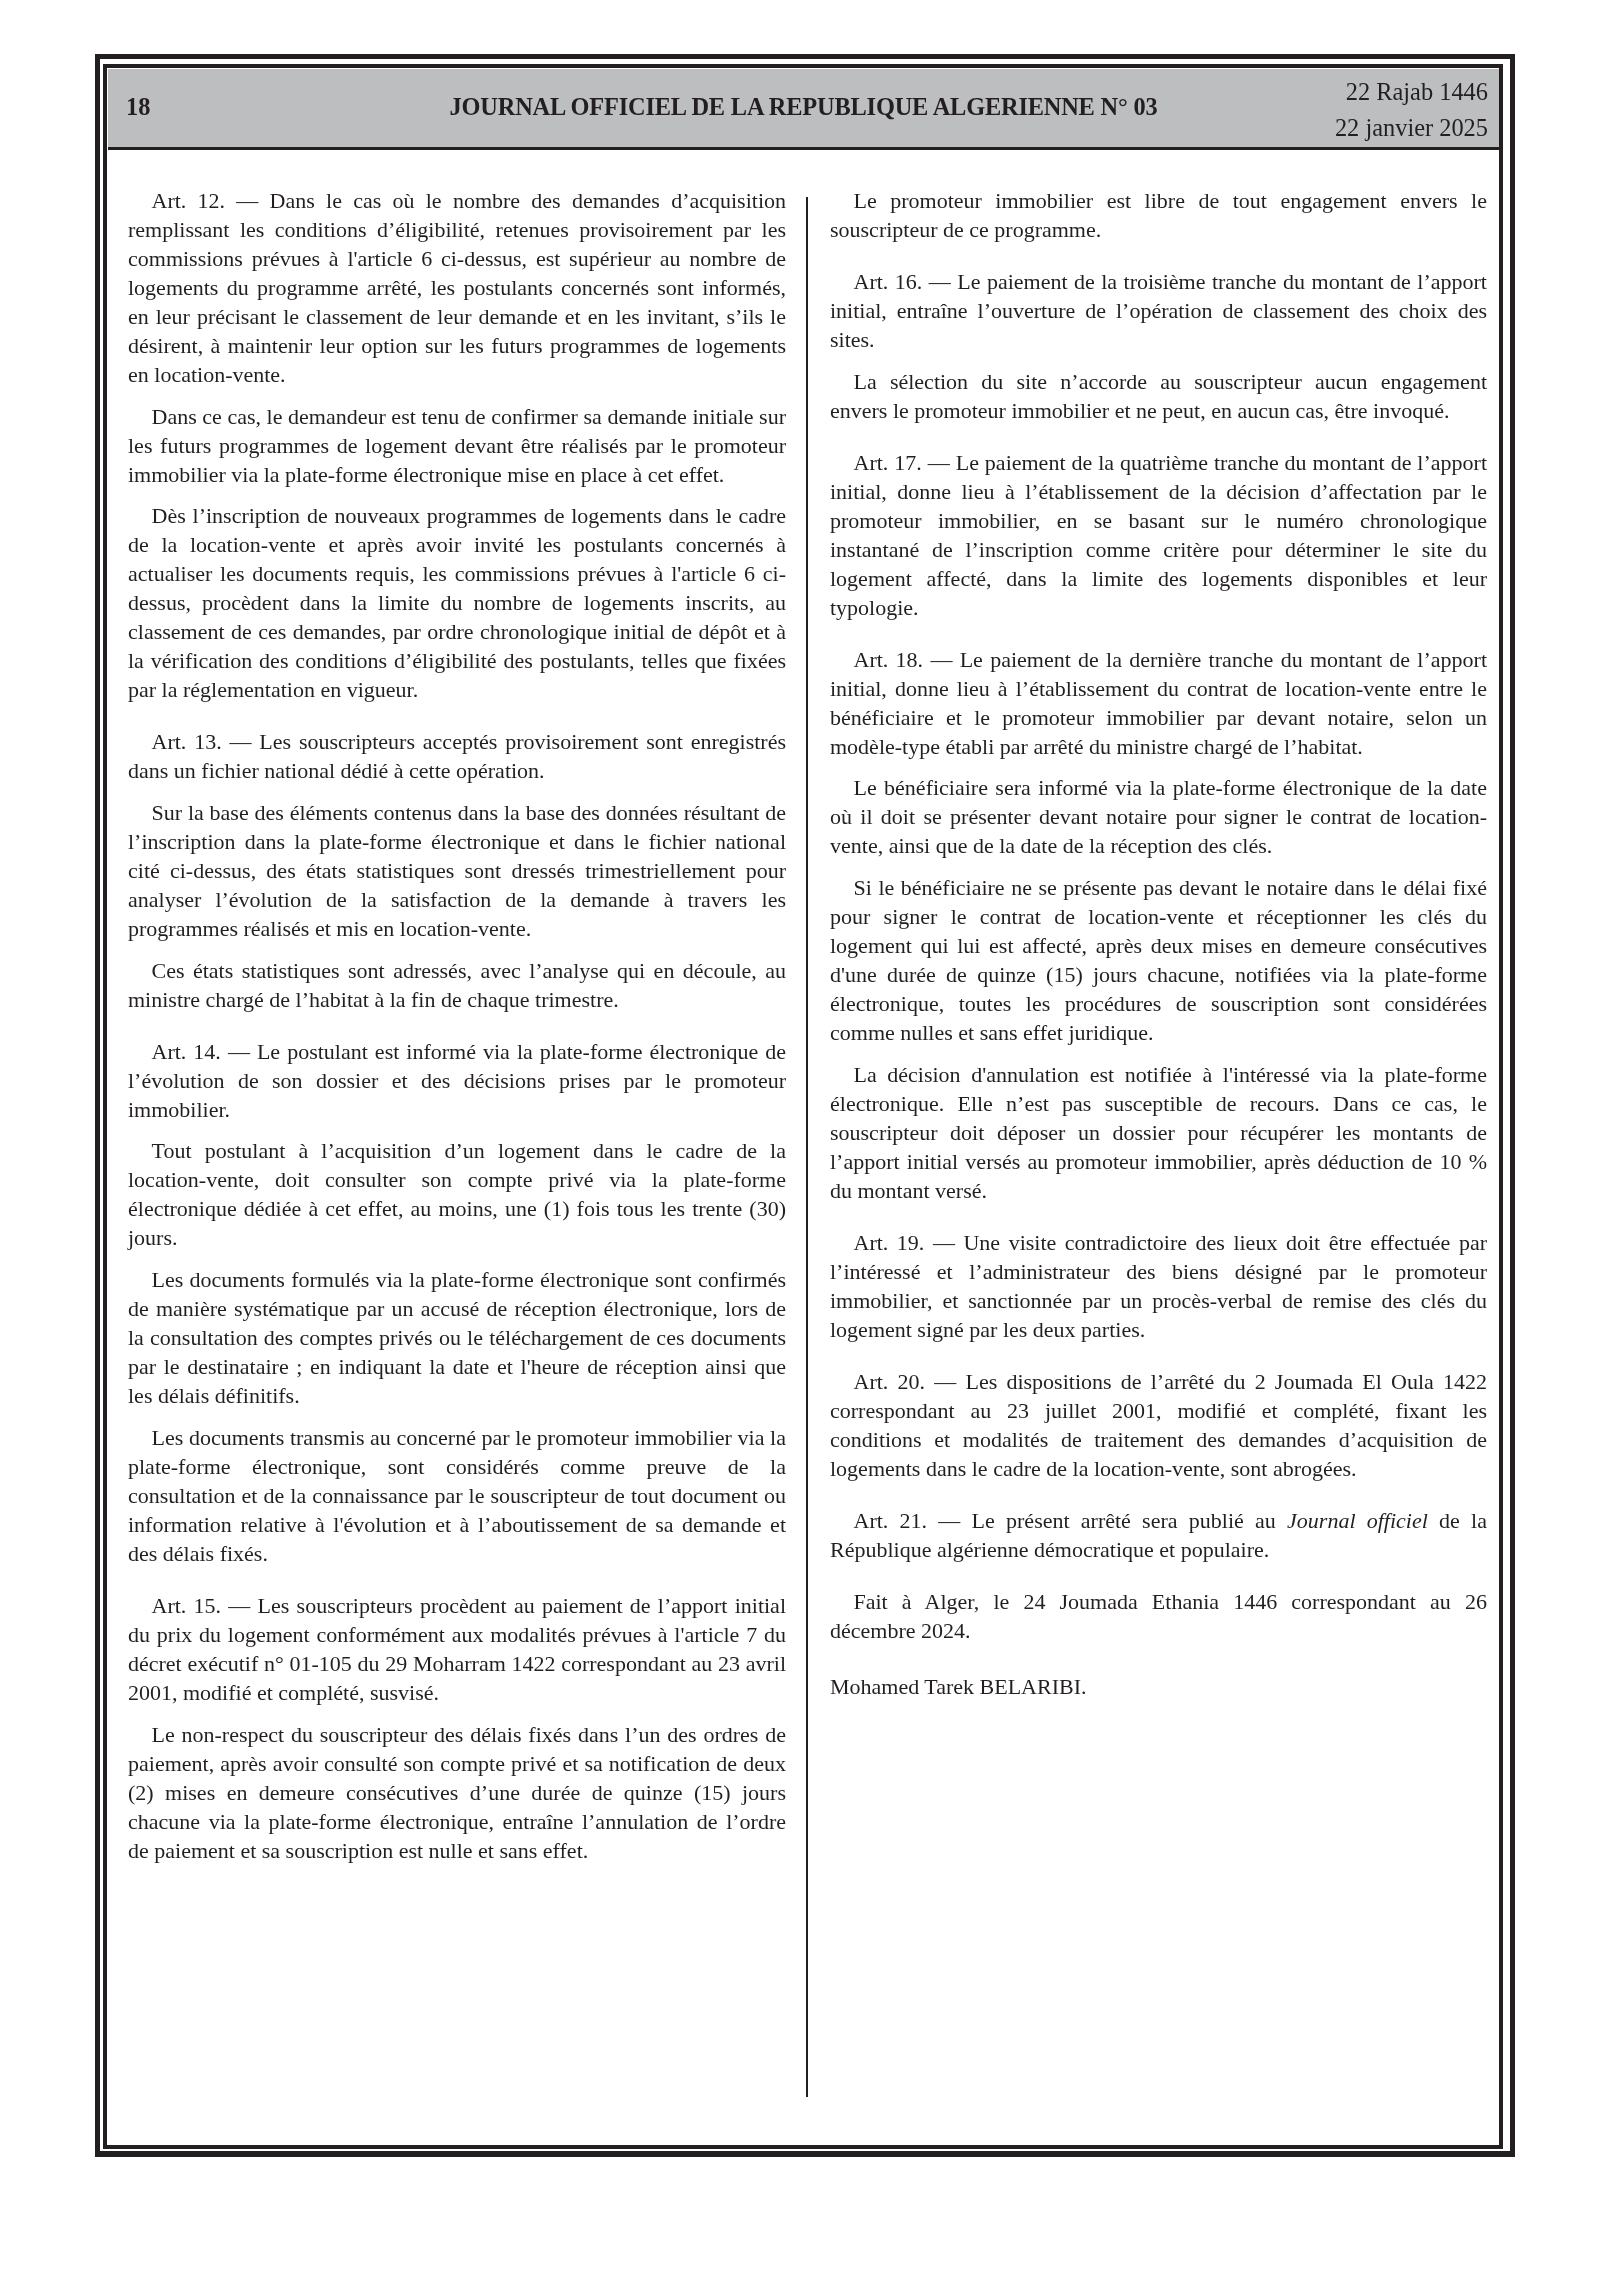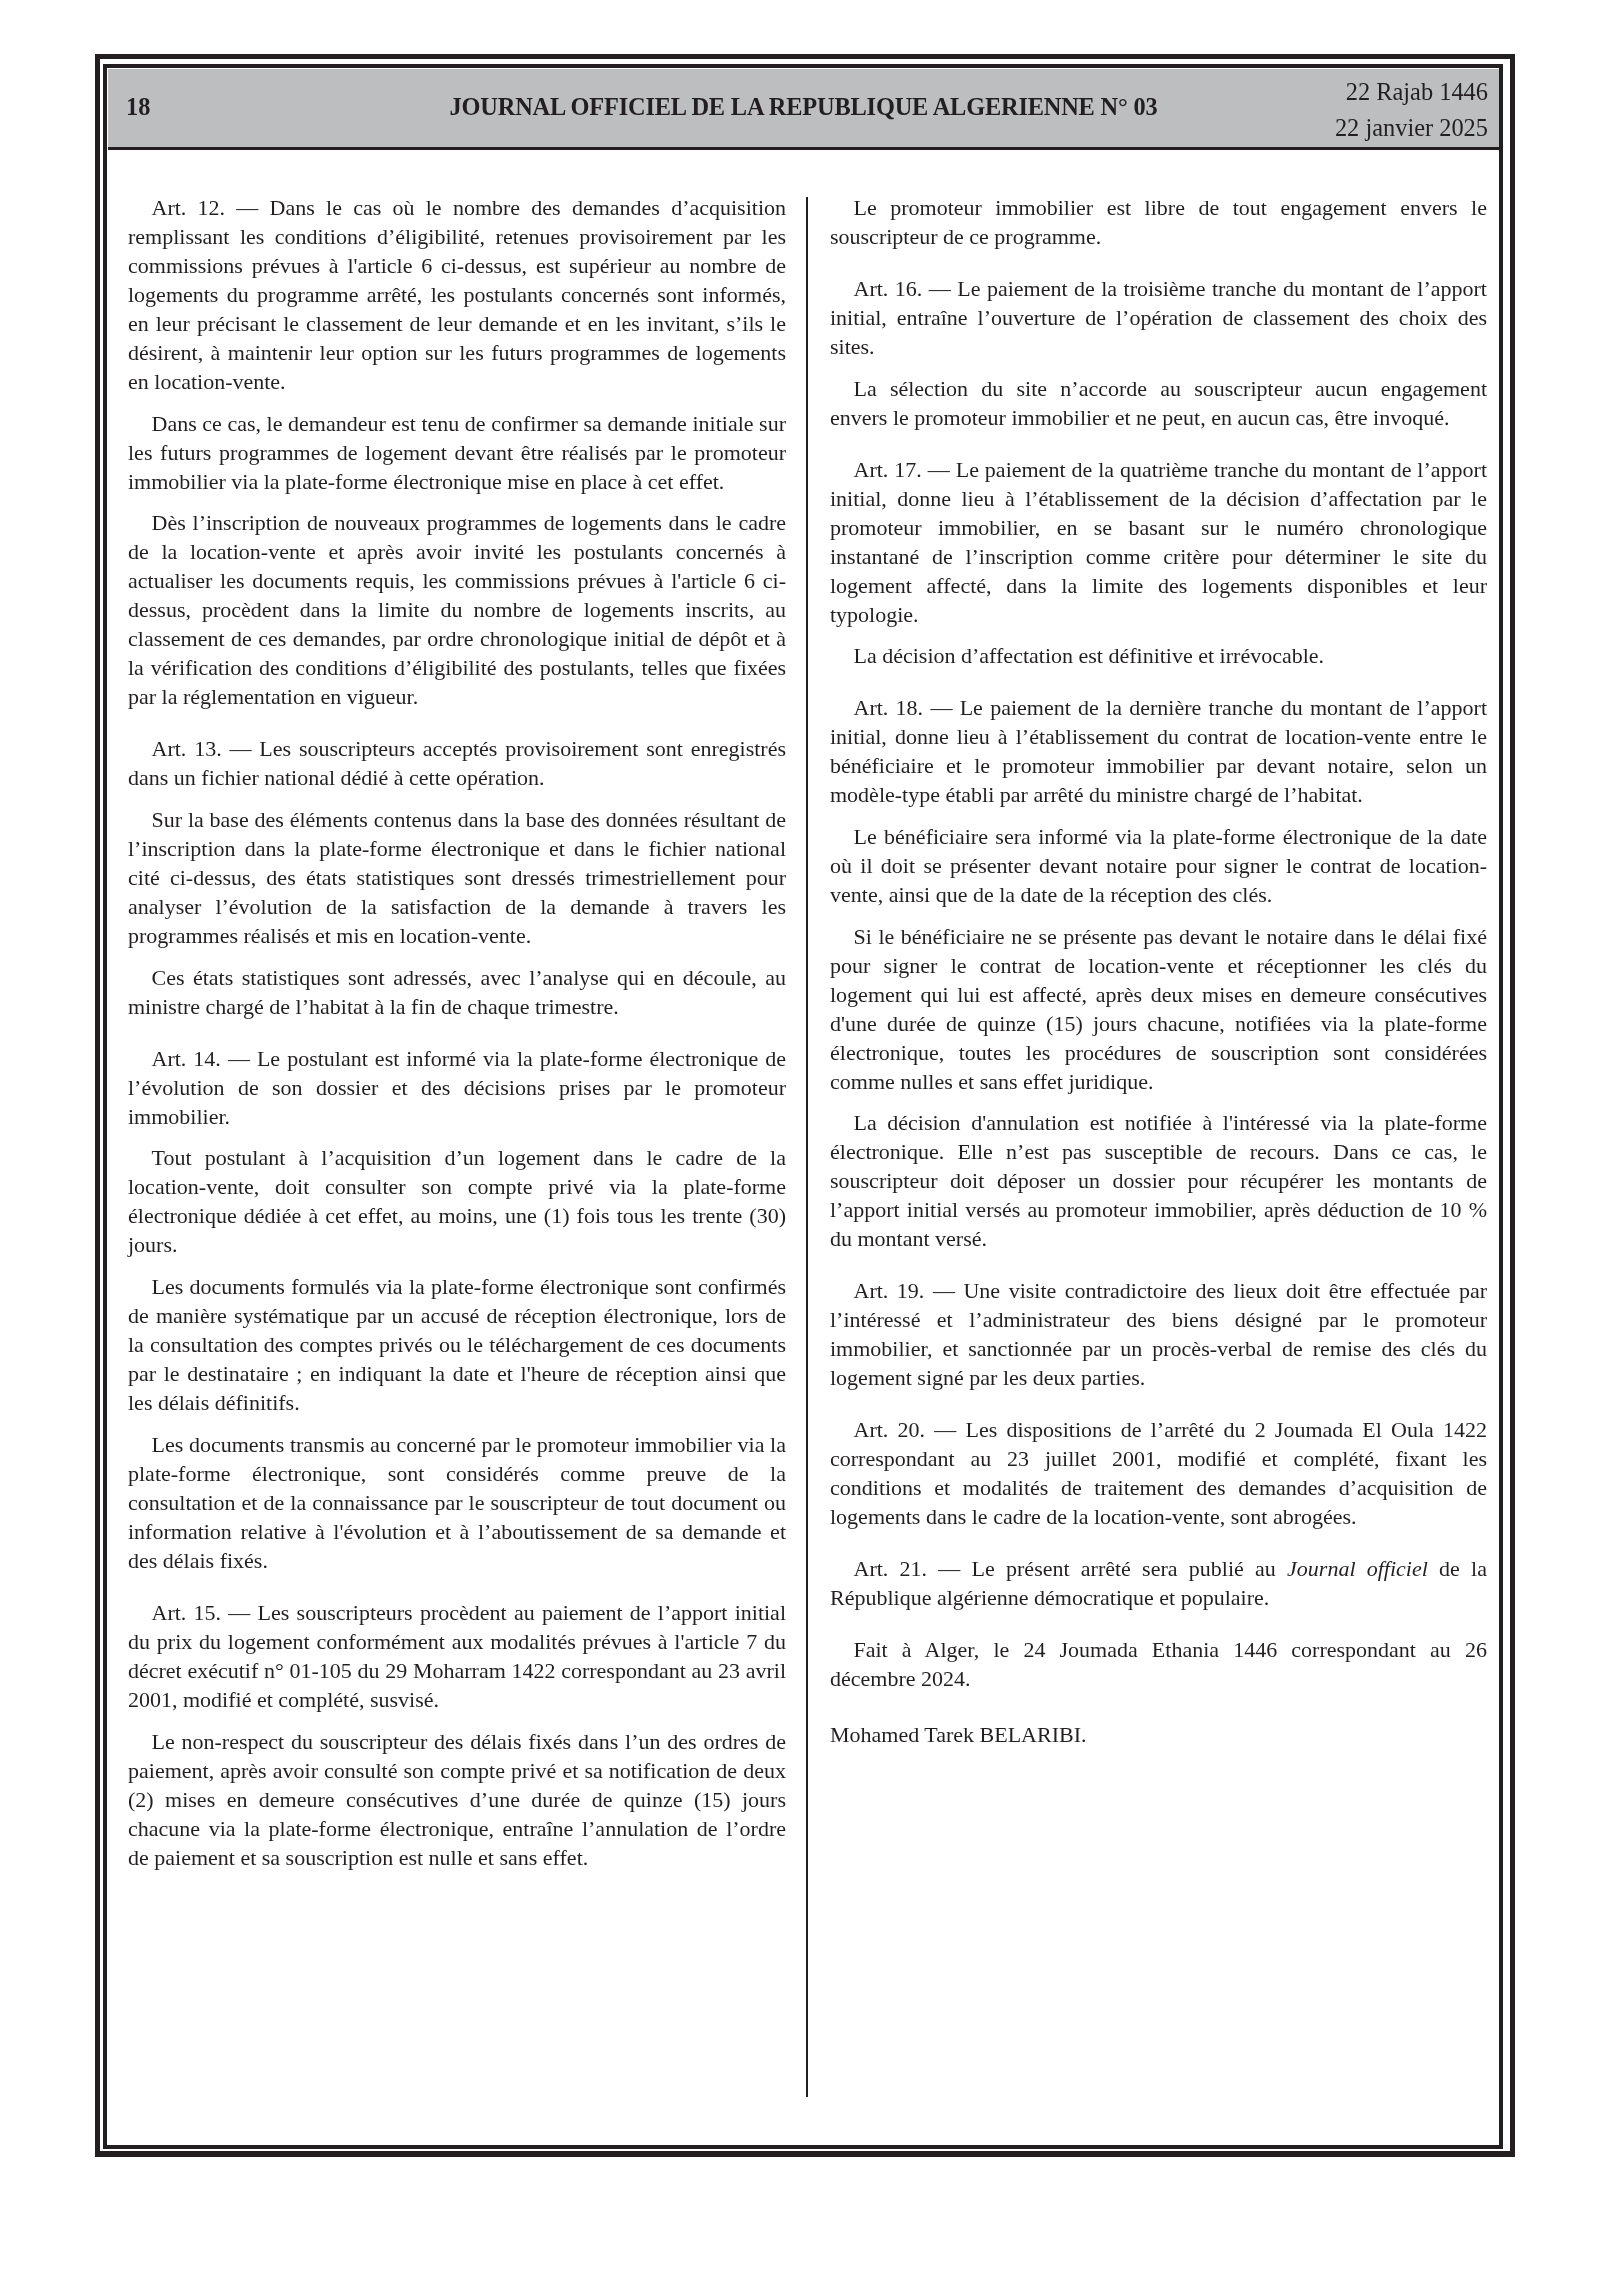--- a/index.html
+++ b/index.html
@@ -32,21 +32,21 @@
     position: absolute; top: 181px; width: 658px;
     font-size: 22px; line-height: 29px; text-align: justify;
   }
   .col-left { left: 128px; }
   .col-right { left: 830px; width: 657px; }
   .divider {
     position: absolute; left: 806px; top: 197px; width: 1.8px; height: 1900px; background: #231f20;
   }
   p { margin: 0 0 12.7px 0; text-indent: 23.5px; }
   p.article { margin-top: 23px; }
-  p.first { margin-top: 12px; }
+  p.first { margin-top: 5px; }
   p.signature { text-align: left; text-indent: 0; margin-top: 27px; padding-right: 23.5px; }
   em { font-style: italic; }
 </style>
 </head>
 <body>
 
 <div class="frame-outer"></div>
 <div class="frame-inner"></div>
 
 <div class="header">
@@ -73,21 +73,20 @@
   <p>Le non-respect du souscripteur des délais fixés dans l’un des ordres de paiement, après avoir consulté son compte privé et sa notification de deux (2) mises en demeure consécutives d’une durée de quinze (15) jours chacune via la plate-forme électronique, entraîne l’annulation de l’ordre de paiement et sa souscription est nulle et sans effet.</p>
 </div>
 
 <div class="divider"></div>
 
 <div class="column col-right">
   <p class="first">Le promoteur immobilier est libre de tout engagement envers le souscripteur de ce programme.</p>
   <p class="article">Art. 16. — Le paiement de la troisième tranche du montant de l’apport initial, entraîne l’ouverture de l’opération de classement des choix des sites.</p>
   <p>La sélection du site n’accorde au souscripteur aucun engagement envers le promoteur immobilier et ne peut, en aucun cas, être invoqué.</p>
   <p class="article">Art. 17. — Le paiement de la quatrième tranche du montant de l’apport initial, donne lieu à l’établissement de la décision d’affectation par le promoteur immobilier, en se basant sur le numéro chronologique instantané de l’inscription comme critère pour déterminer le site du logement affecté, dans la limite des logements disponibles et leur typologie.</p>
-  <p>La décision d’affectation est définitive et irrévocable.</p>
   <p class="article">Art. 18. — Le paiement de la dernière tranche du montant de l’apport initial, donne lieu à l’établissement du contrat de location-vente entre le bénéficiaire et le promoteur immobilier par devant notaire, selon un modèle-type établi par arrêté du ministre chargé de l’habitat.</p>
   <p>Le bénéficiaire sera informé via la plate-forme électronique de la date où il doit se présenter devant notaire pour signer le contrat de location-vente, ainsi que de la date de la réception des clés.</p>
   <p>Si le bénéficiaire ne se présente pas devant le notaire dans le délai fixé pour signer le contrat de location-vente et réceptionner les clés du logement qui lui est affecté, après deux mises en demeure consécutives d'une durée de quinze (15) jours chacune, notifiées via la plate-forme électronique, toutes les procédures de souscription sont considérées comme nulles et sans effet juridique.</p>
   <p>La décision d'annulation est notifiée à l'intéressé via la plate-forme électronique. Elle n’est pas susceptible de recours. Dans ce cas, le souscripteur doit déposer un dossier pour récupérer les montants de l’apport initial versés au promoteur immobilier, après déduction de 10 % du montant versé.</p>
   <p class="article">Art. 19. — Une visite contradictoire des lieux doit être effectuée par l’intéressé et l’administrateur des biens désigné par le promoteur immobilier, et sanctionnée par un procès-verbal de remise des clés du logement signé par les deux parties.</p>
   <p class="article">Art. 20. — Les dispositions de l’arrêté du 2 Joumada El Oula 1422 correspondant au 23 juillet 2001, modifié et complété, fixant les conditions et modalités de traitement des demandes d’acquisition de logements dans le cadre de la location-vente, sont abrogées.</p>
   <p class="article"><span>Art. 21. — Le présent arrêté sera publié au </span><em>Journal officiel</em><span> de la République algérienne démocratique et populaire.</span></p>
   <p class="article">Fait à Alger, le 24 Joumada Ethania 1446 correspondant au 26 décembre 2024.</p>
   <p class="signature">Mohamed Tarek BELARIBI.</p>
 </div>

